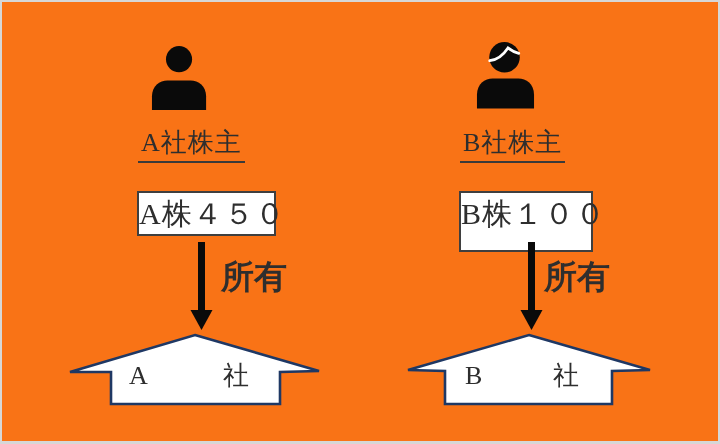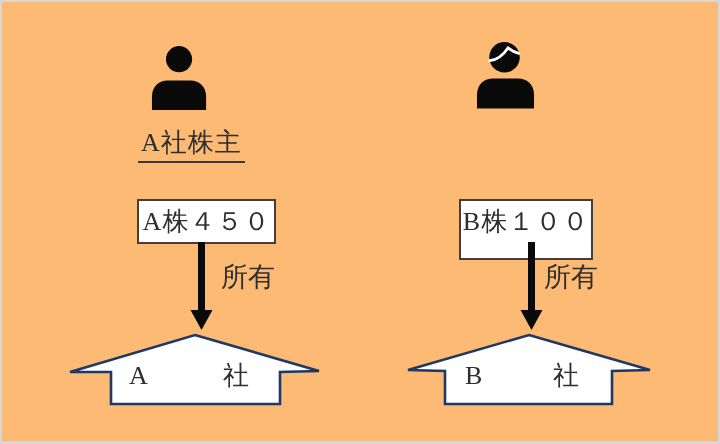--- a/index.html
+++ b/index.html
@@ -1,54 +1,53 @@
 <!DOCTYPE html>
 <html><head>
 <meta charset="utf-8">
 <style>
   html,body{margin:0;padding:0;background:#ffffff;}
   .frame{
     position:relative;
     width:720px;height:444px;
     box-sizing:border-box;
-    background:#fdba74;
+    background:#f97316;
     border:2px solid #d7d7d7;
     border-bottom-width:3px;
     overflow:hidden;
     font-family:"Liberation Serif","DejaVu Serif",serif;
     color:#2e2e2e;
   }
   .abs{position:absolute;}
   .shareholder-label{
     font-size:26px;
     line-height:30px;
     letter-spacing:1px;
     border-bottom:2px solid #3a3a3a;
     padding:0 3px 3px 3px;
     white-space:nowrap;
   }
   .shares-box{
     box-sizing:border-box;
     border:2px solid #3f3f3f;
     background:#ffffff;
     text-align:center;
-    font-size:26px;
+    font-size:30px;
     letter-spacing:1px;
     white-space:nowrap;
-    margin-top:8px;
   }
   .box-a{left:135px;top:189px;width:139px;height:45px;line-height:41px;}
   .box-b{left:457px;top:189px;width:134px;height:61px;line-height:41px;}
   .label-a{left:136px;top:126px;}
   .label-b{left:458px;top:126px;}
   .icon-a{left:149px;top:44px;width:58px;height:64px;}
   .icon-b{left:473px;top:39px;width:61px;height:68px;}
   .arrow-a{left:188px;top:240px;width:23px;height:89px;}
   .arrow-b{left:518px;top:240px;width:23px;height:89px;}
-  .own-label{font-size:27px;line-height:30px;white-space:nowrap;}
+  .own-label{font-size:33px;line-height:30px;white-space:nowrap;font-weight:bold;}
   .own-a{left:219px;top:260px;}
   .own-b{left:542px;top:260px;}
   .house-a{left:64px;top:329px;width:256px;height:78px;}
   .house-b{left:402px;top:329px;width:250px;height:78px;}
   .company-label{
     display:flex;justify-content:space-between;
     font-size:26px;line-height:30px;
   }
   .company-a{left:127px;top:359px;width:120px;}
   .company-b{left:463px;top:359px;width:114px;}
@@ -82,20 +81,21 @@
     <span>A</span>
     <span>社</span>
   </div>
 
   <svg class="abs icon-b" viewBox="0 0 62 68" aria-hidden="true">
     <circle cx="30" cy="16" r="15.5" fill="#0a0a0a"></circle>
     <path d="M15,19.5 Q26,18 33.5,6.5 Q38.5,10.5 44.5,12" fill="none" stroke="#ffffff" stroke-width="2.8" stroke-linecap="round"></path>
     <path d="M2,68 L2,54 C2,43 10,37.5 18,37.5 L44,37.5 C52,37.5 60,43 60,54 L60,68 Z" fill="#0a0a0a"></path>
   </svg>
 
+  <div class="abs shareholder-label label-b">B社株主</div>
 
   <div class="abs shares-box box-b">B株１００</div>
 
   <svg class="abs arrow-b" viewBox="0 0 23 89" aria-hidden="true">
     <rect x="8" y="0" width="7" height="69" fill="#0a0a0a"></rect>
     <polygon points="0.5,68 22.5,68 11.5,88" fill="#0a0a0a"></polygon>
   </svg>
 
   <span class="abs own-label own-b">所有</span>
 

